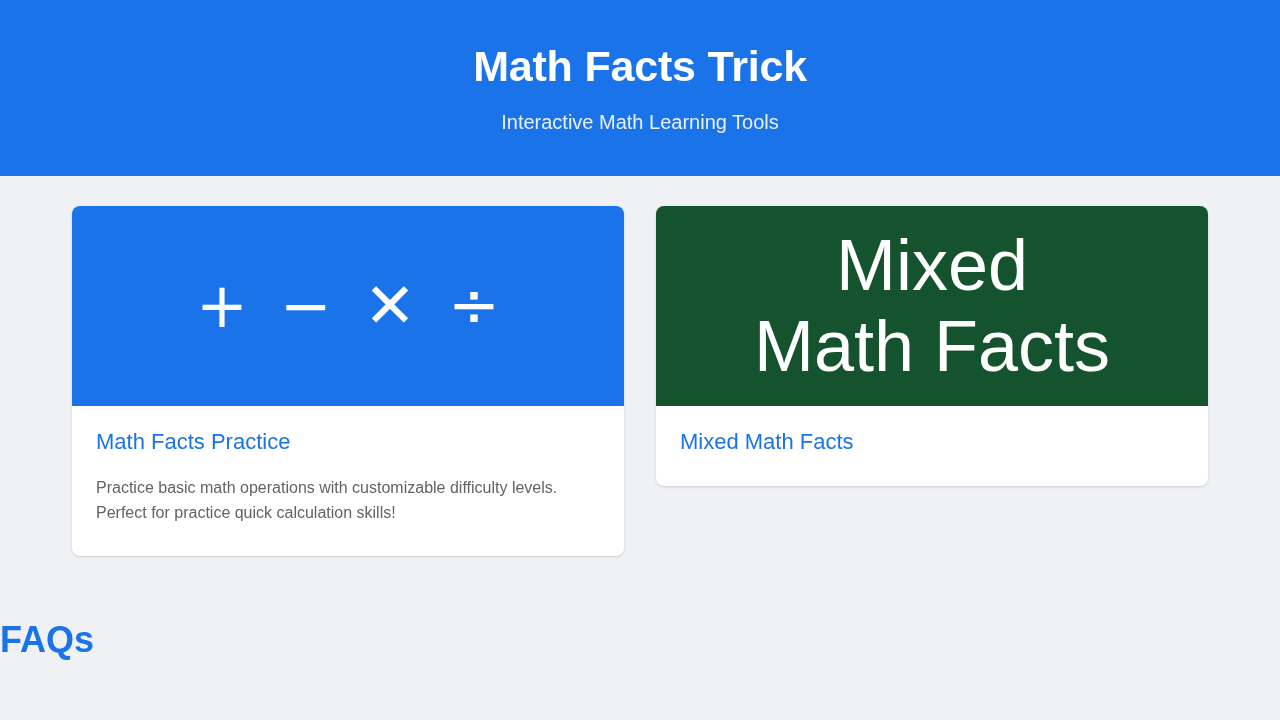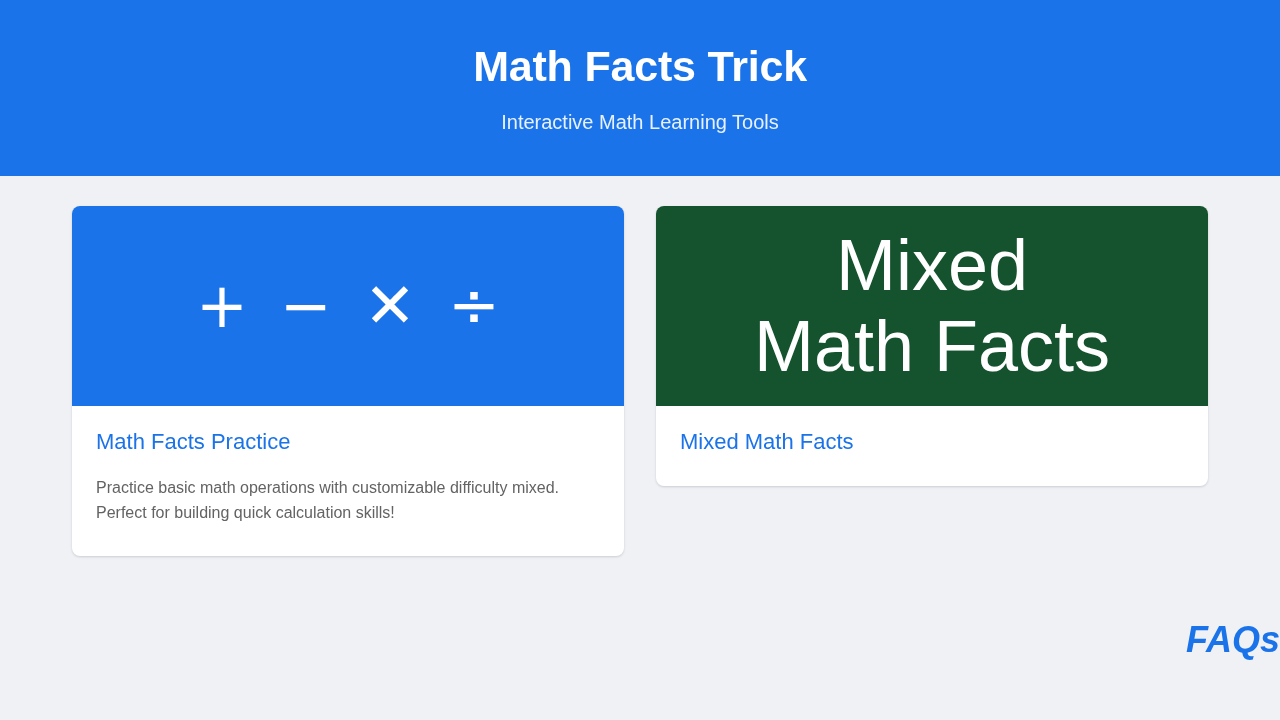--- a/index.html
+++ b/index.html
@@ -113,22 +113,21 @@
     margin-top: 19px;
     color: #636363;
     font-size: 16px;
     font-weight: 400;
     line-height: 1.62;
   }
 
   
   .faq-section {
     margin-top: 62px;
-    text-align: right;
-    font-style: italic;
+    text-align: left;
   }
   .faq-heading {
     margin: 0;
     color: #1a73e8;
     font-size: 36px;
     font-weight: 700;
     line-height: 1.2;
   }
 </style>
 </head>
@@ -147,21 +146,21 @@
       <div class="card-banner banner-blue">
         <div class="ops-row">
           <span class="op-symbol">+</span>
           <span class="op-symbol">−</span>
           <span class="op-symbol">✕</span>
           <span class="op-symbol">÷</span>
         </div>
       </div>
       <div class="card-body">
         <h2 class="card-title">Math Facts Practice</h2>
-        <p class="card-desc">Practice basic math operations with customizable difficulty mixed. Perfect for building quick calculation skills!</p>
+        <p class="card-desc">Practice basic math operations with customizable difficulty levels. Perfect for practice quick calculation skills!</p>
       </div>
     </article>
 
     <article class="card">
       <div class="card-banner banner-green">
         <div class="banner-wordmark">Mixed
 Math Facts</div>
       </div>
       <div class="card-body">
         <h2 class="card-title">Mixed Math Facts</h2>

